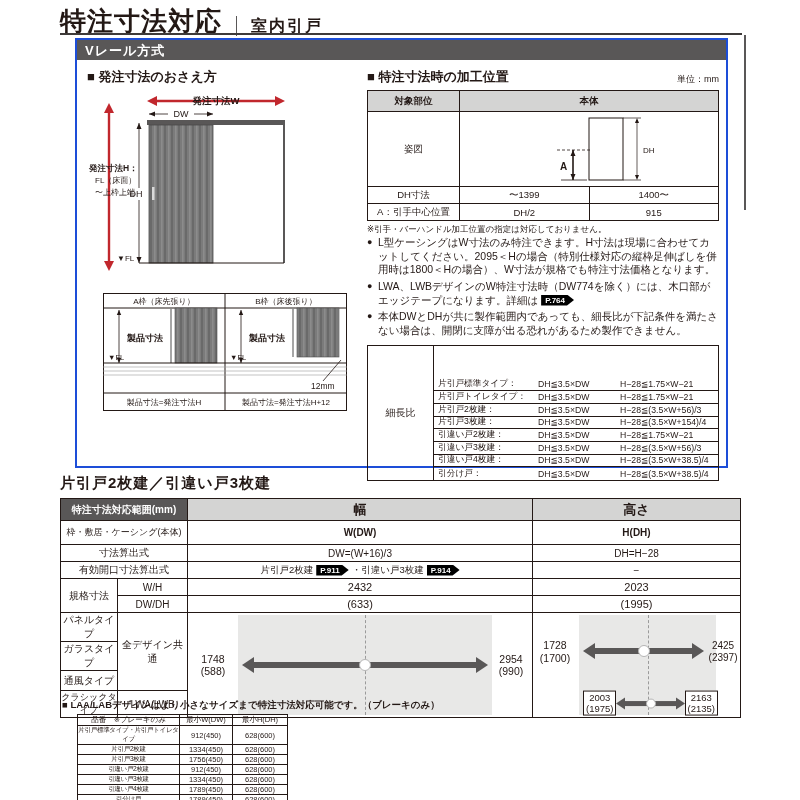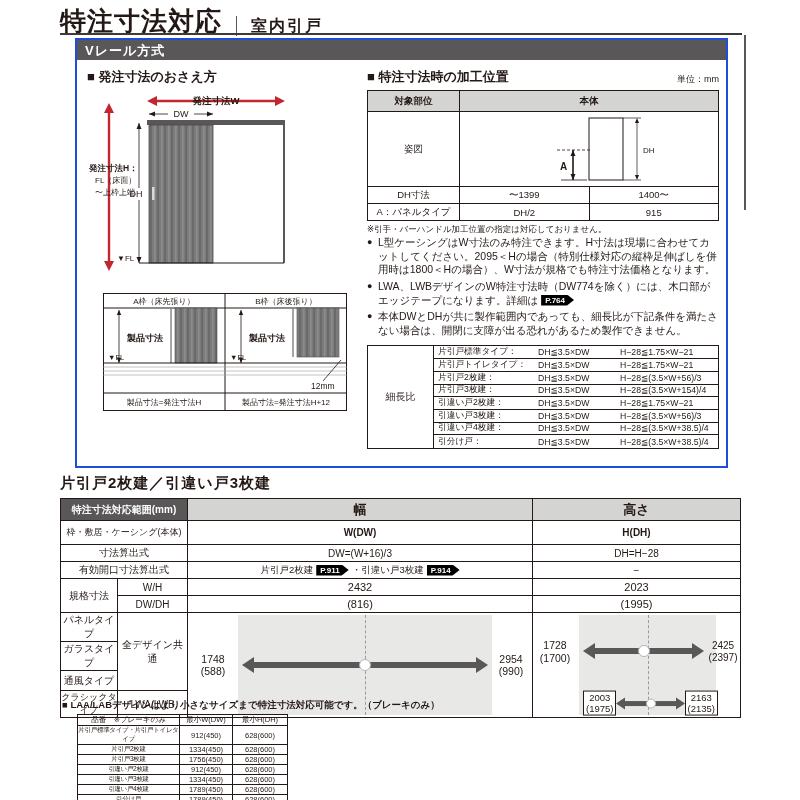--- a/index.html
+++ b/index.html
@@ -44,21 +44,21 @@
   .note-item { display:flex; font-size:10.5px; line-height:1.3; margin-bottom:3px; }
   .note-item .bullet { width:11px; flex:none; font-size:9px; padding-top:1px; }
   .note-item .ntext { flex:1; }
   .badge { display:inline-block; background:#000; color:#fff; font-size:8px; font-weight:bold;
            line-height:11px; padding:0 9px 0 4px; vertical-align:1px;
            clip-path:polygon(0 0, calc(100% - 7px) 0, 100% 50%, calc(100% - 7px) 100%, 0 100%); }
 
   
   .stable { border:1px solid #231815; display:flex; margin-top:8px; }
   .stable-label { width:66px; border-right:1px solid #231815; display:flex; align-items:center; justify-content:center; font-size:10px; }
-  .stable-rows { flex:1; }
+  .stable-rows { flex:1;margin-top:32px; }
   .srow { display:flex; align-items:center; height:12.7px; border-bottom:1px solid #231815; font-size:8.7px; padding:0 4px; white-space:nowrap; }
   .srow:last-child { border-bottom:none; }
   .srow .n { width:100px; } .srow .f1 { width:82px; } .srow .f2 { flex:1; }
 
   
   .bottom-title { position:absolute; left:60px; top:474px; font-size:15px; font-weight:bold; letter-spacing:1px; }
   .bigtable { position:absolute; left:60px; top:498px; width:680px; border-collapse:collapse; table-layout:fixed; }
   .bigtable td { border:1px solid #231815; text-align:center; vertical-align:middle; padding:0; font-size:10px; }
   .bigtable .dk { background:#595757; color:#fff; font-size:10px; font-weight:bold; }
   .bigtable .ghd { background:#d4d4d3; font-size:13px; font-weight:bold; }
@@ -230,21 +230,21 @@
                 <text x="99" y="56" font-size="10" font-weight="bold">A</text>
               </svg>
             </div>
           </div>
           <div class="prow">
             <div class="pc pc-label h16">DH寸法</div>
             <div class="pc pc-half first h16">〜1399</div>
             <div class="pc pc-half h16">1400〜</div>
           </div>
           <div class="prow">
-            <div class="pc pc-label h16">A：パネルタイプ</div>
+            <div class="pc pc-label h16">A：引手中心位置</div>
             <div class="pc pc-half first h16">DH/2</div>
             <div class="pc pc-half h16">915</div>
           </div>
         </div>
         <div class="pnote">※引手・バーハンドル加工位置の指定は対応しておりません。</div>
 
         <div class="note-item">
           <span class="bullet">●</span>
           <span class="ntext">L型ケーシングはW寸法のみ特注できます。H寸法は現場に合わせてカットしてください。2095＜Hの場合（特別仕様対応の縦枠足伸ばしを併用時は1800＜Hの場合）、W寸法が規格でも特注寸法価格となります。</span>
         </div>
@@ -344,21 +344,21 @@
       <td>−</td>
     </tr>
     <tr class="r17">
       <td rowspan="2">規格寸法</td>
       <td>W/H</td>
       <td style="font-size:11px">2432</td>
       <td style="font-size:11px">2023</td>
     </tr>
     <tr class="r17">
       <td>DW/DH</td>
-      <td style="font-size:11px">(816)</td>
+      <td style="font-size:11px">(633)</td>
       <td style="font-size:11px">(1995)</td>
     </tr>
     <tr class="r20">
       <td>パネルタイプ</td>
       <td rowspan="3">全デザイン共通</td>
       <td rowspan="4" class="slidercell">
         <div class="band w"></div>
         <div class="slab" style="left:2px;width:46px">
           <div>1748</div>
           <div>(588)</div>

